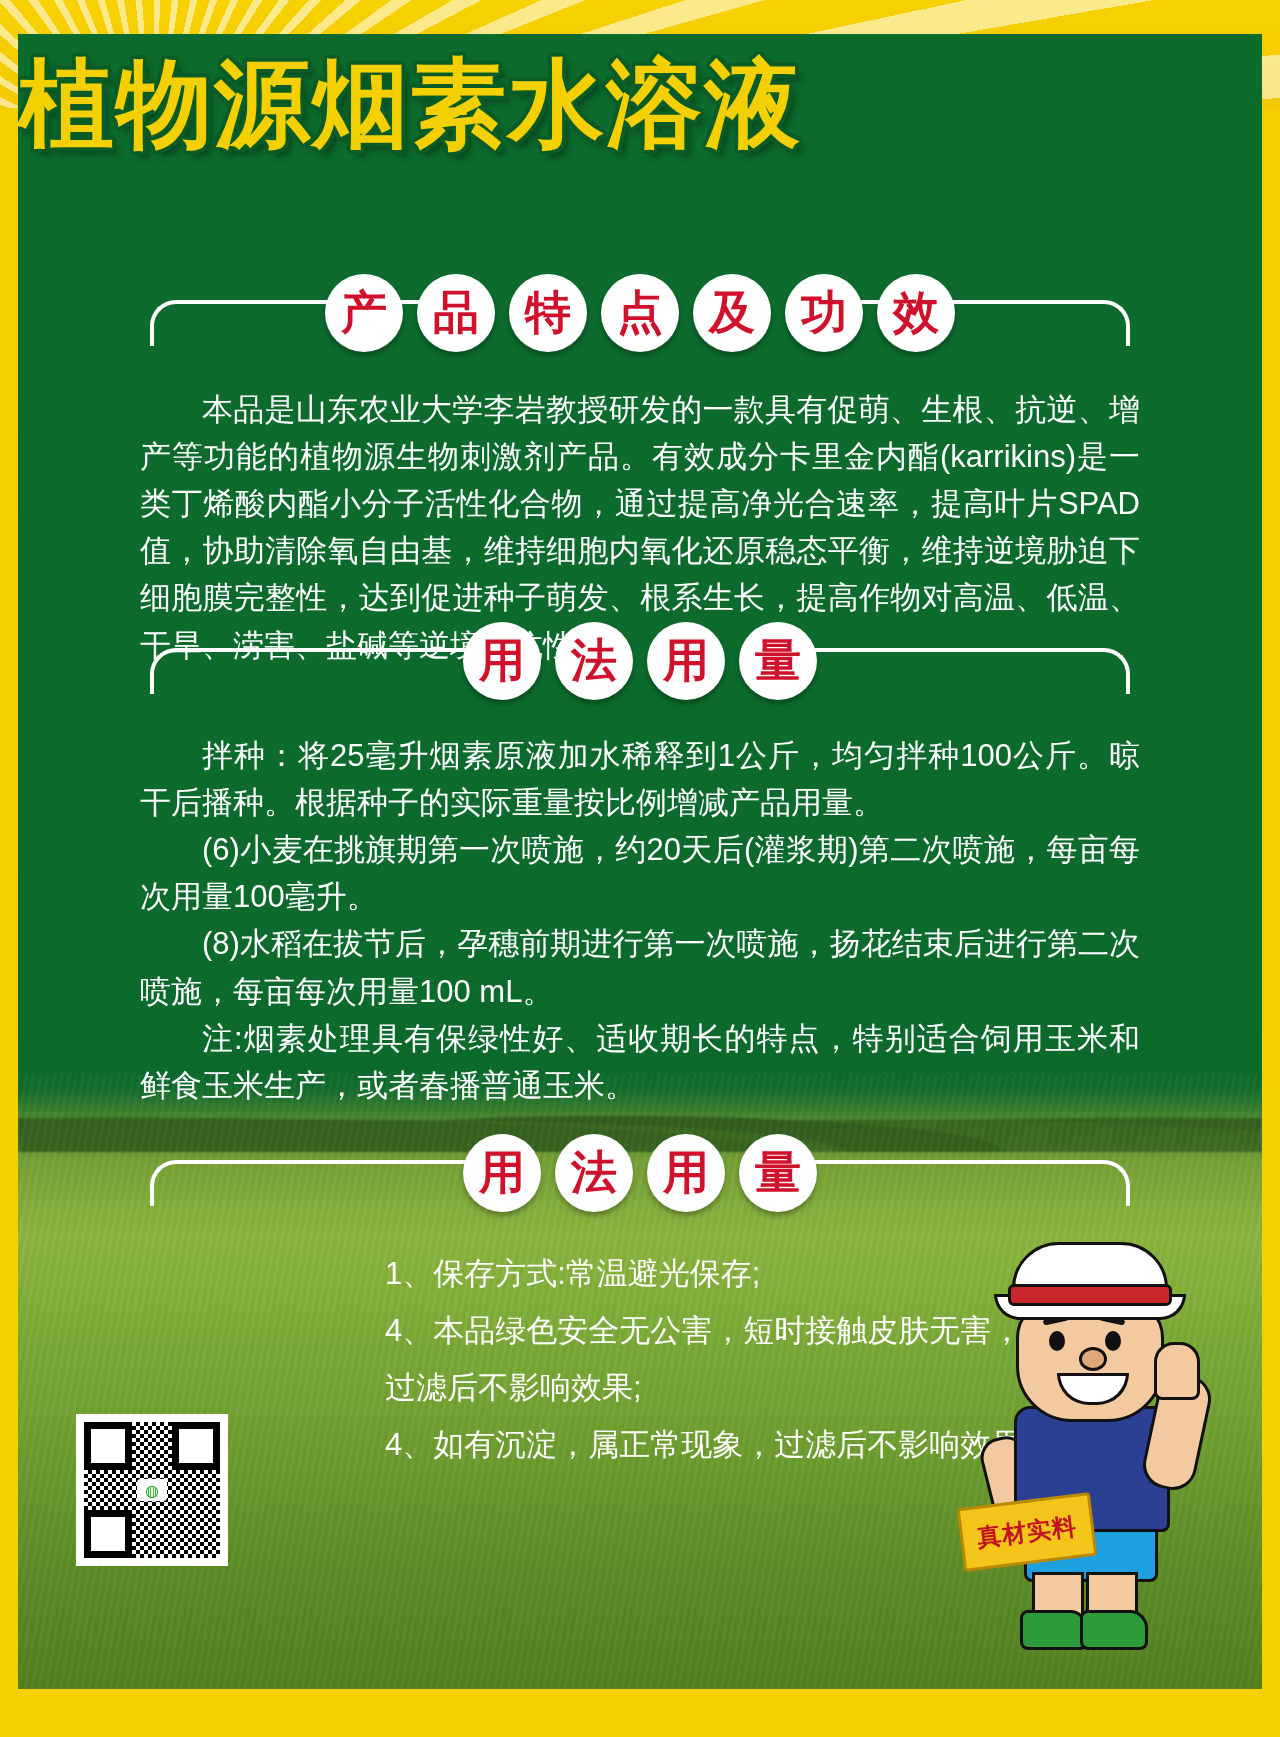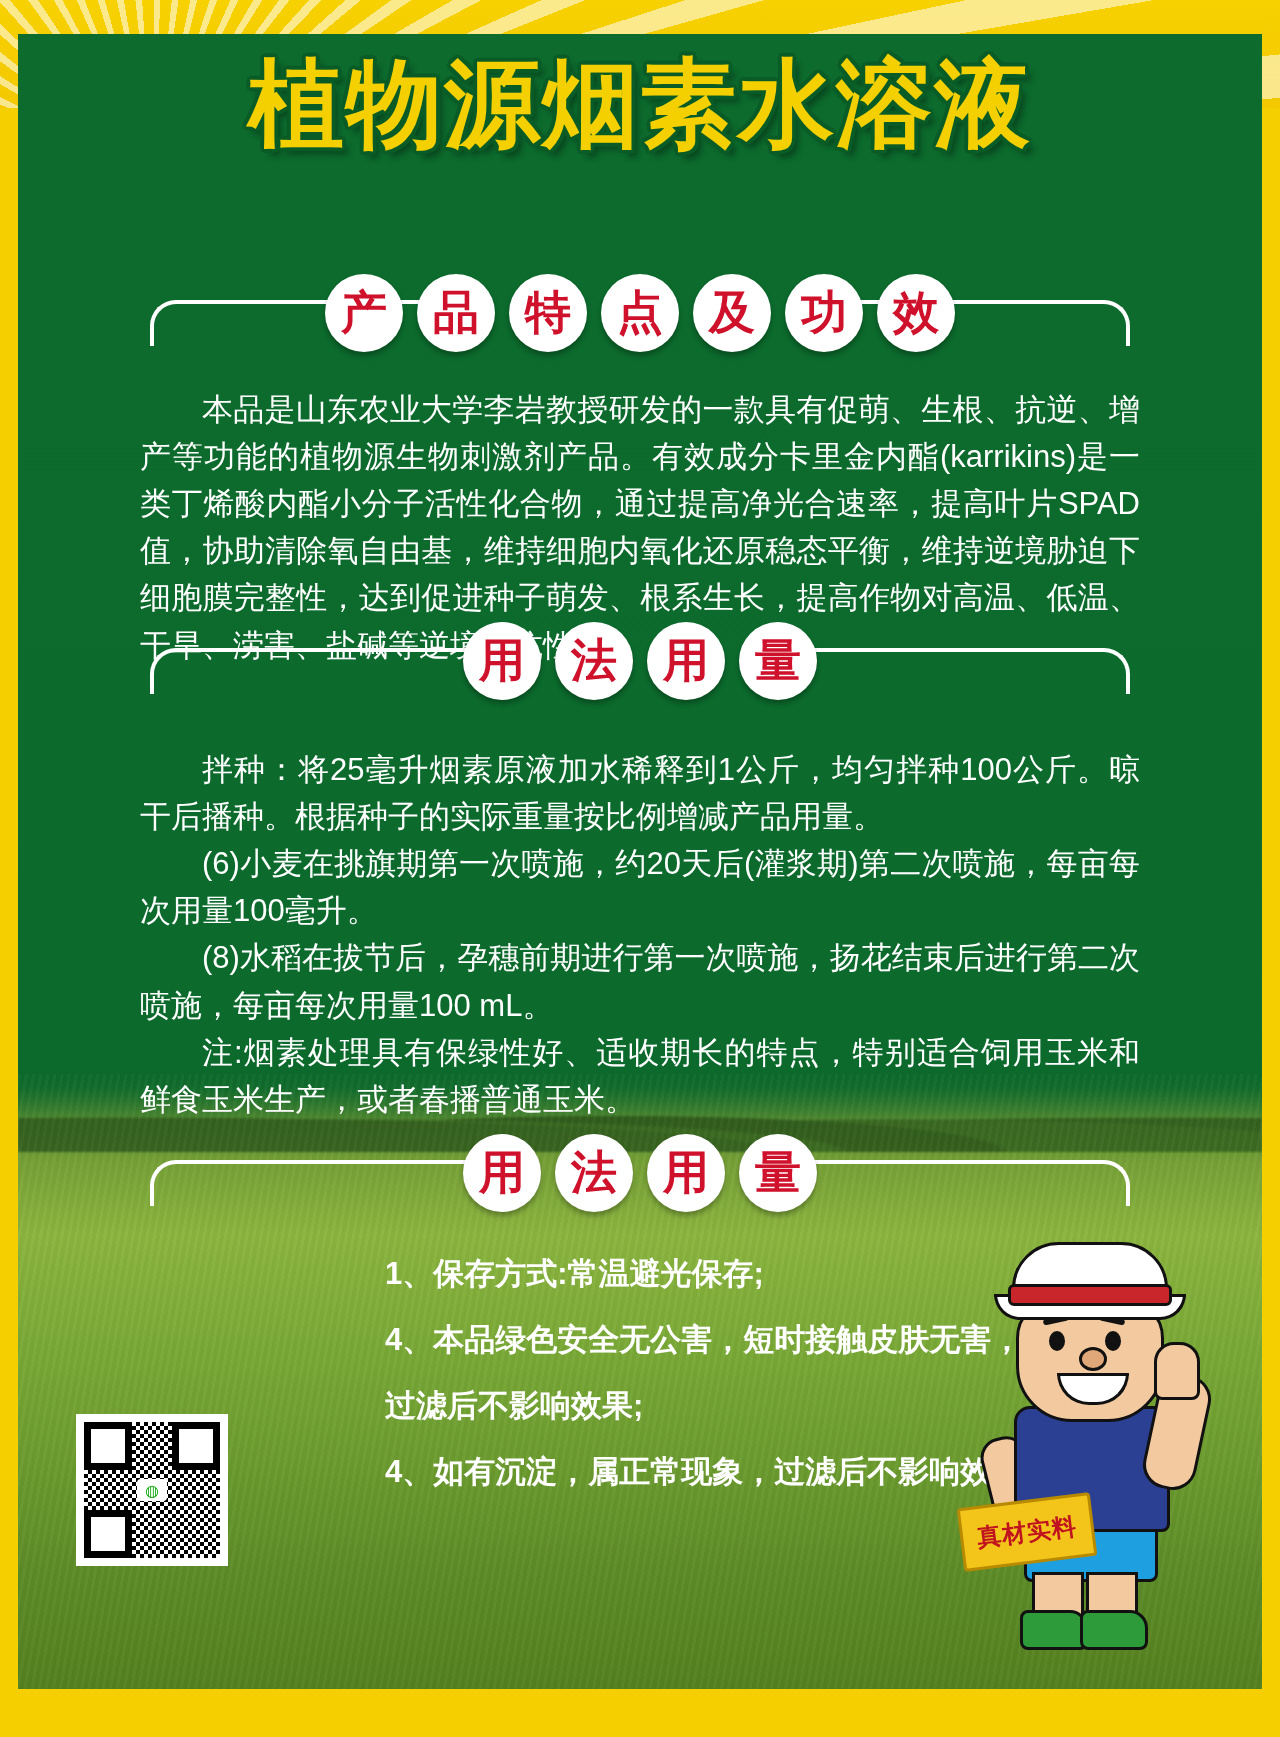--- a/index.html
+++ b/index.html
@@ -54,21 +54,21 @@
     background:repeating-linear-gradient(100deg, rgba(255,255,255,.05) 0 3px, rgba(0,0,0,.05) 3px 7px);
     opacity:.5;
   }
   
   .bottom-strip{
     position:absolute;left:0;bottom:0;width:1280px;height:48px;background:#f5cf00;
   }
 
   
   .title{
-    position:absolute;left:0;top:22px;width:1244px;text-align:center;
+    position:absolute;left:0;top:22px;width:1244px;
     font-size:96px;line-height:1;font-weight:bold;color:#f5d000;
     letter-spacing:2px;
     text-shadow:
       -3px -3px 0 #0a5c27, 3px -3px 0 #0a5c27, -3px 3px 0 #0a5c27, 3px 3px 0 #0a5c27,
       0 -4px 0 #0a5c27, 0 4px 0 #0a5c27, -4px 0 0 #0a5c27, 4px 0 0 #0a5c27,
       6px 7px 6px rgba(0,0,0,.35);
     z-index:5;
   }
   .standard{
     position:absolute;left:0;top:168px;width:1244px;text-align:center;
@@ -102,21 +102,21 @@
     width:1060px;margin:0 auto;text-align:justify;
   }
   .body-text p{margin:0;}
   .ind{text-indent:2em;}
 
   
   .store-list{
     color:#fff;font-size:31px;line-height:1.55;
     width:780px;margin:0 auto;margin-left:245px;
   }
-  .store-list div{margin:18px 0;font-weight:bold;}
+  .store-list div{margin:9px 0;}
   .store-sub{margin-left:54px;}
 
   
   .qr{
     position:absolute;left:58px;bottom:128px;width:152px;height:152px;
     background:#fff;padding:8px;box-sizing:border-box;
   }
   .qr-inner{
     width:100%;height:100%;
     background-color:#fff;
@@ -232,21 +232,21 @@
       <div class="heading">
         <div class="bracket left"></div>
         <div class="bracket right"></div>
         <div class="circles">
           <div class="circ">用</div>
           <div class="circ">法</div>
           <div class="circ">用</div>
           <div class="circ">量</div>
         </div>
       </div>
-      <div class="body-text" style="width:1000px;margin-top:28px;">
+      <div class="body-text" style="width:1000px;margin-top:14px;">
         <p class="ind">拌种：将25毫升烟素原液加水稀释到1公斤，均匀拌种100公斤。晾干后播种。根据种子的实际重量按比例增减产品用量。</p>
         <p class="ind">(6)小麦在挑旗期第一次喷施，约20天后(灌浆期)第二次喷施，每亩每次用量100毫升。</p>
         <p class="ind">(8)水稻在拔节后，孕穗前期进行第一次喷施，扬花结束后进行第二次喷施，每亩每次用量100 mL。</p>
         <p class="ind">注:烟素处理具有保绿性好、适收期长的特点，特别适合饲用玉米和鲜食玉米生产，或者春播普通玉米。</p>
       </div>
     </div>
 
     <div style="position:absolute;left:122px;top:1100px;width:1000px;">
       <div class="heading">
         <div class="bracket left"></div>

